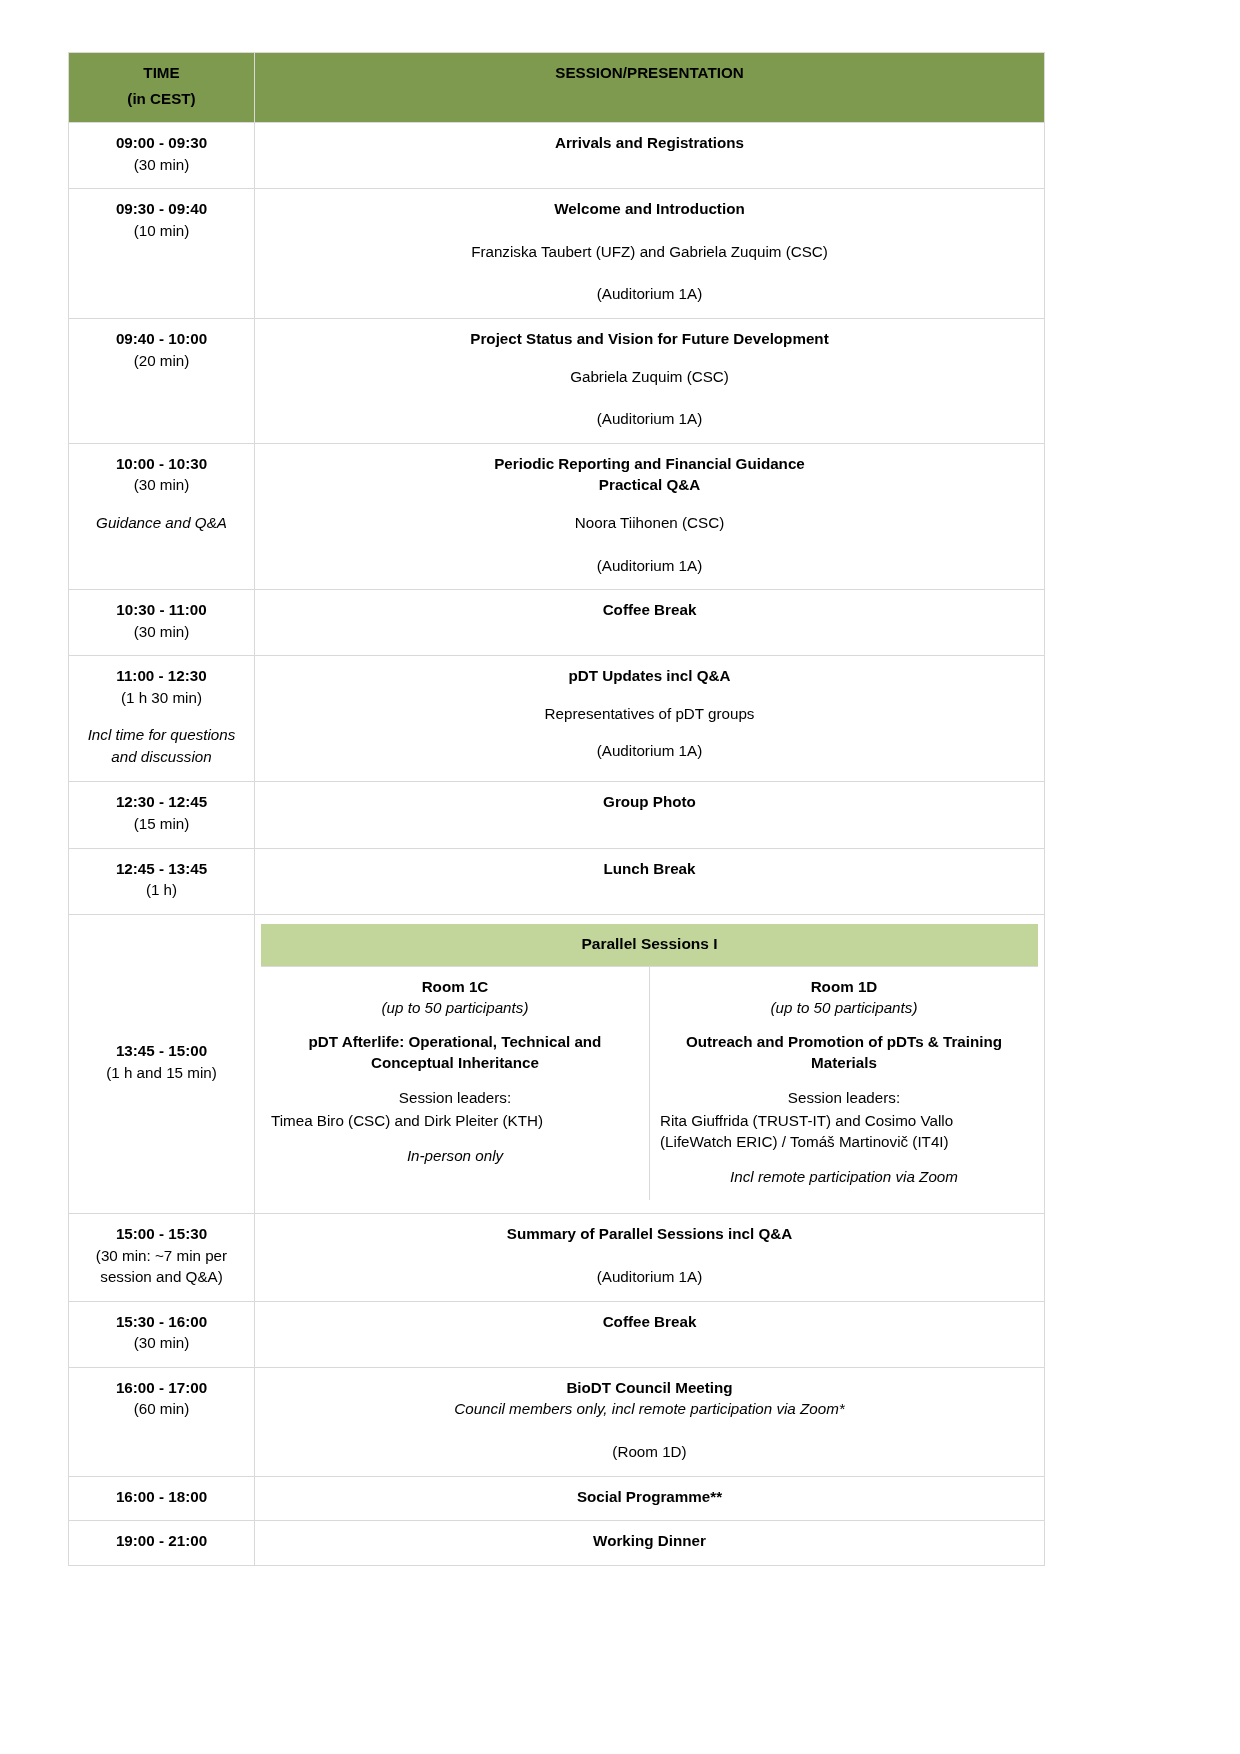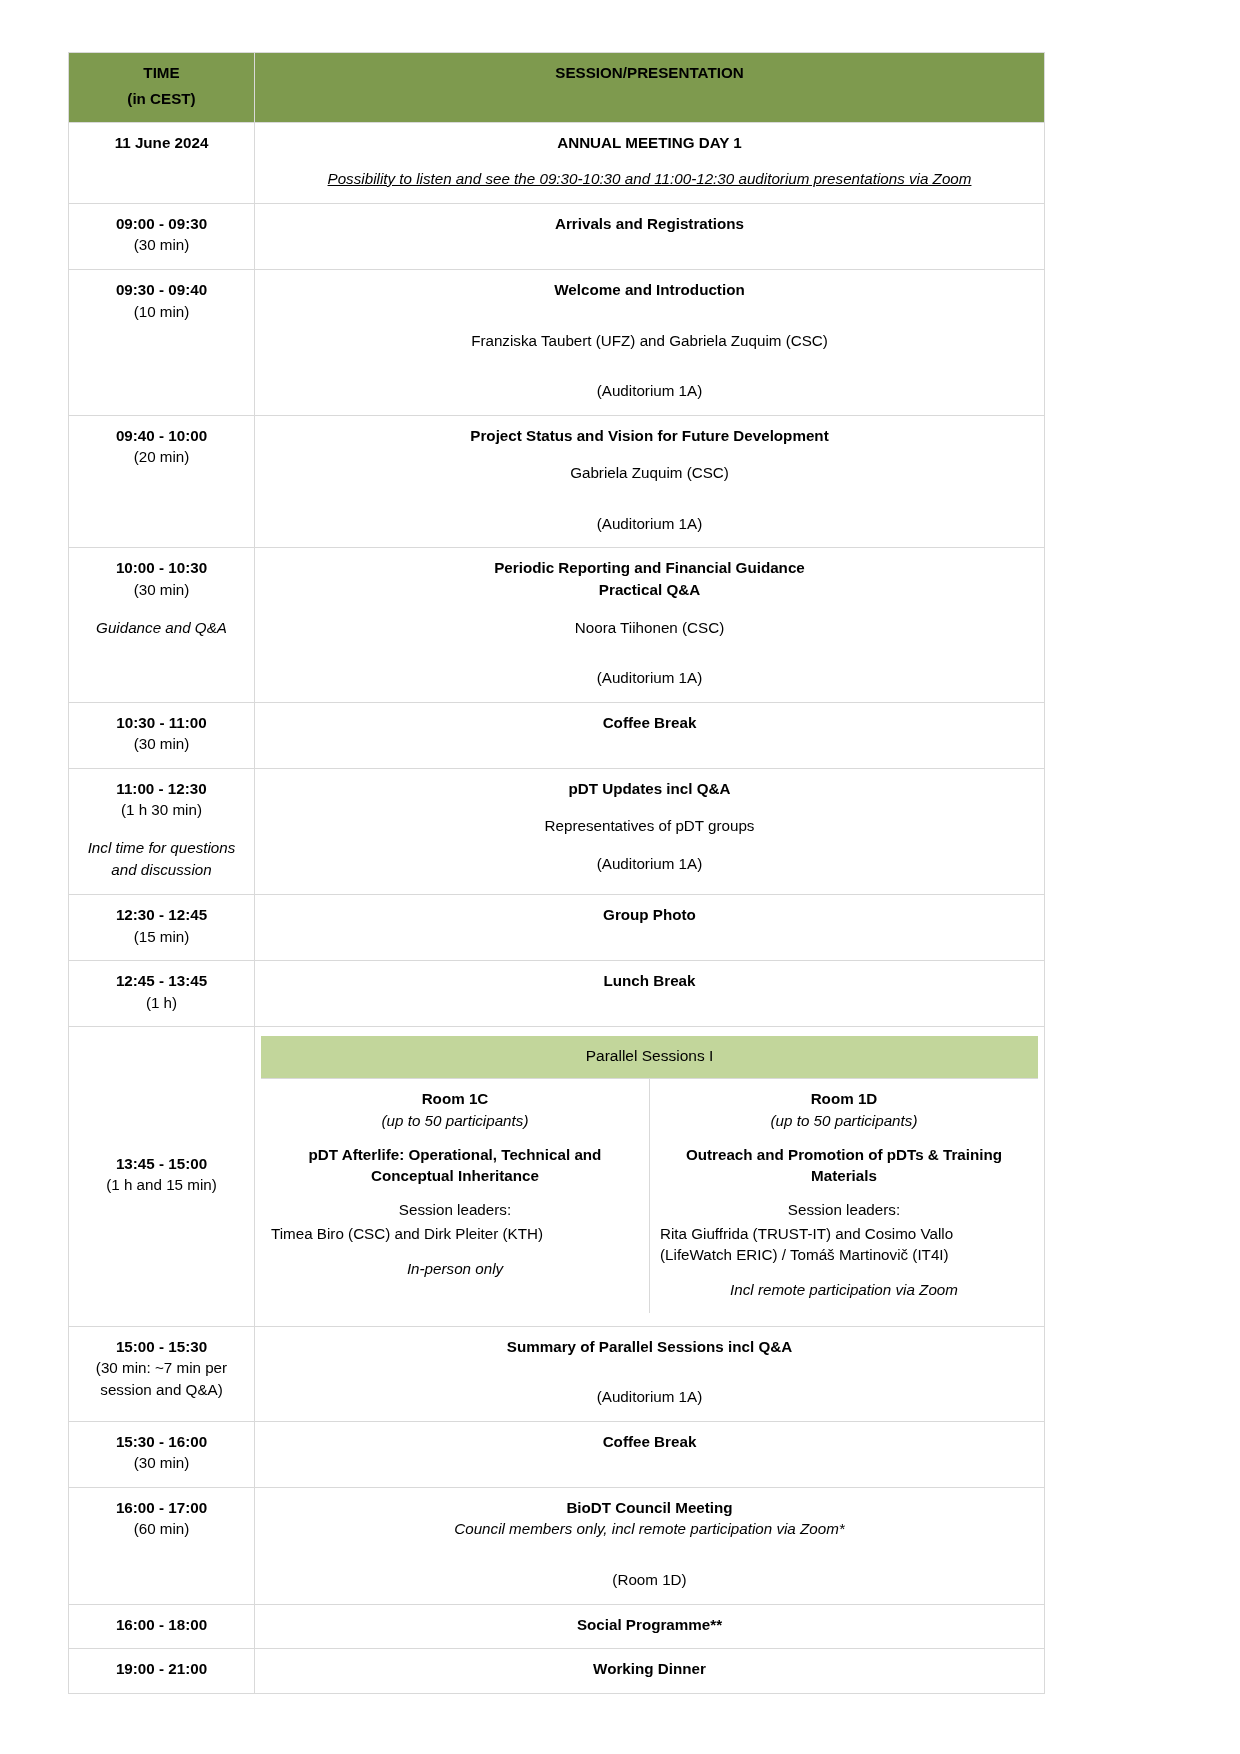--- a/index.html
+++ b/index.html
@@ -62,21 +62,21 @@
     line-height: 1.45;
   }
   .sess-title {
     display: block;
     font-weight: bold;
     text-align: center;
   }
   .sess-line {
     display: block;
     text-align: center;
-    margin-top: 29px;
+    margin-top: 21px;
   }
   .sess-line.tight { margin-top: 16px; }
   .sess-note-i {
     display: block;
     text-align: center;
     font-style: italic;
     text-decoration: underline;
     margin-top: 14px;
     line-height: 1.45;
   }
@@ -85,21 +85,21 @@
     text-align: center;
     font-style: italic;
     margin-top: 0px;
   }
 
   
   td.no-pad { padding: 0; border: 1px solid #d9d9d9; }
   .banner {
     background: #c2d69b;
     text-align: center;
-    font-weight: normal;
+    font-weight: bold;
     font-size: 15.5px;
     padding: 9px 0 11px 0;
   }
   table.parallel {
     width: 100%;
     border-collapse: collapse;
     table-layout: fixed;
   }
   table.parallel td {
     border: 0;
@@ -150,29 +150,20 @@
 
     <tbody>
         <tr class="hdr">
       <th>
         <span>TIME</span>
         <span class="l2">(in CEST)</span>
       </th>
       <th>SESSION/PRESENTATION</th>
     </tr>
 
-    <tr>
-      <td class="time-cell">
-        <span class="time-main">11 June 2024</span>
-      </td>
-      <td>
-        <span class="sess-title">ANNUAL MEETING DAY 1</span>
-        <span class="sess-note-i">Possibility to listen and see the 09:30-10:30 and 11:00-12:30 auditorium presentations via Zoom</span>
-      </td>
-    </tr>
 
     <tr>
       <td class="time-cell">
         <span class="time-main">09:00 - 09:30</span>
         <span class="time-sub">(30 min)</span>
       </td>
       <td>
         <span class="sess-title">Arrivals and Registrations</span>
       </td>
     </tr>

